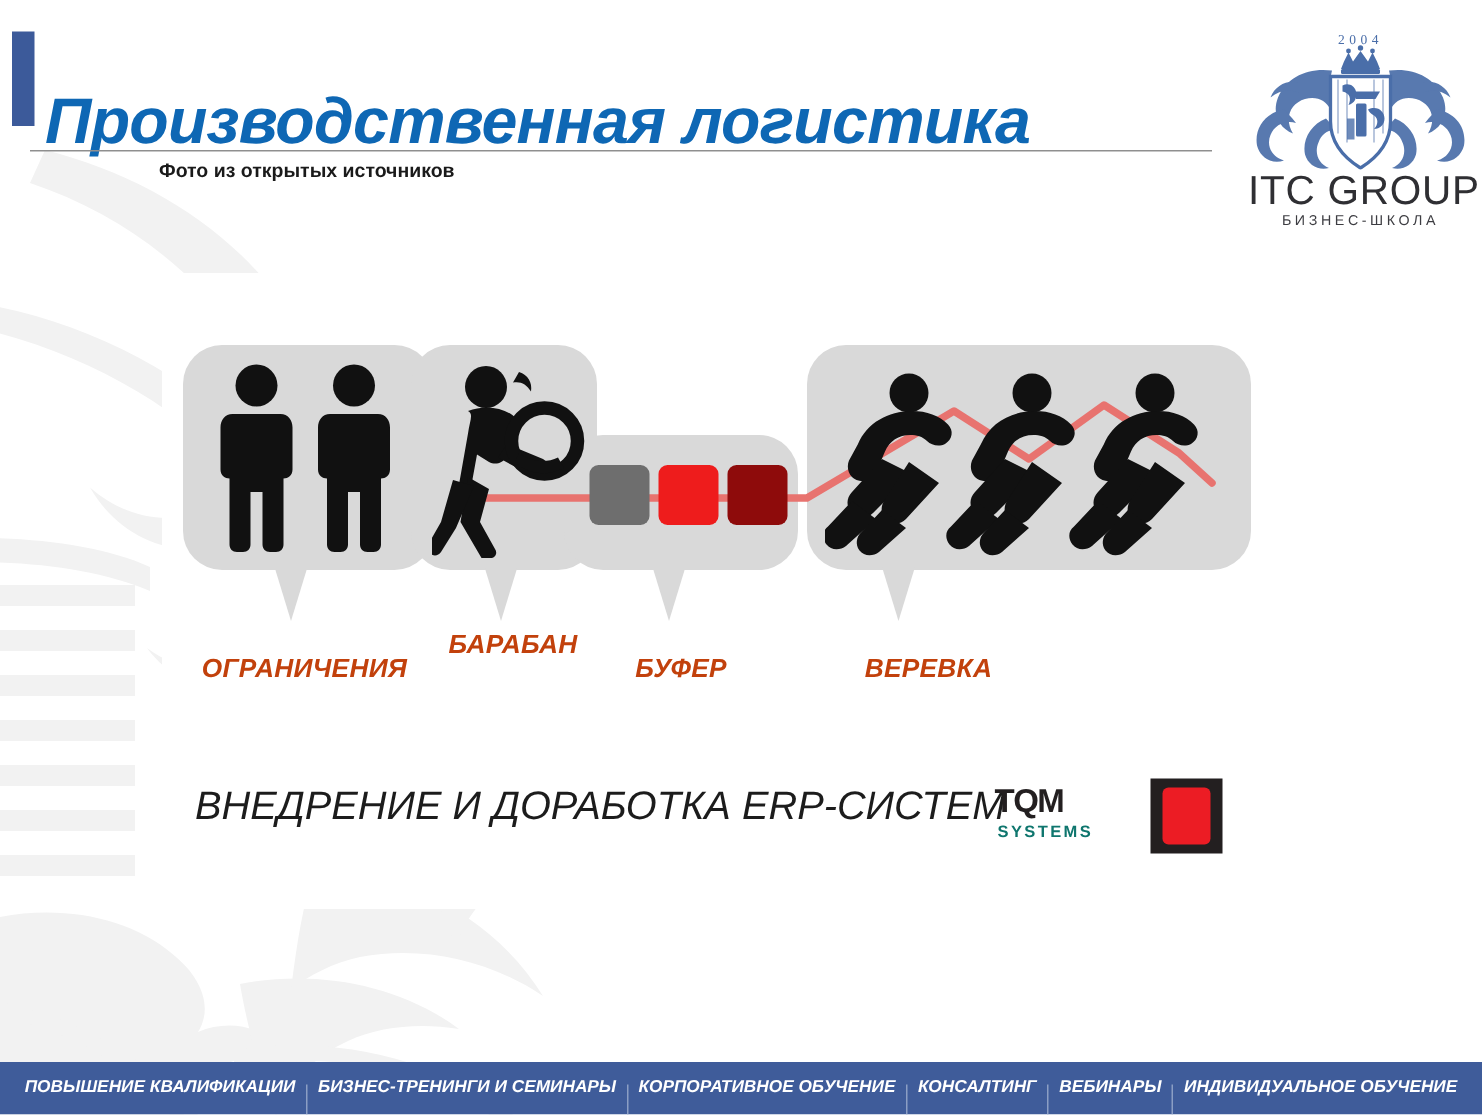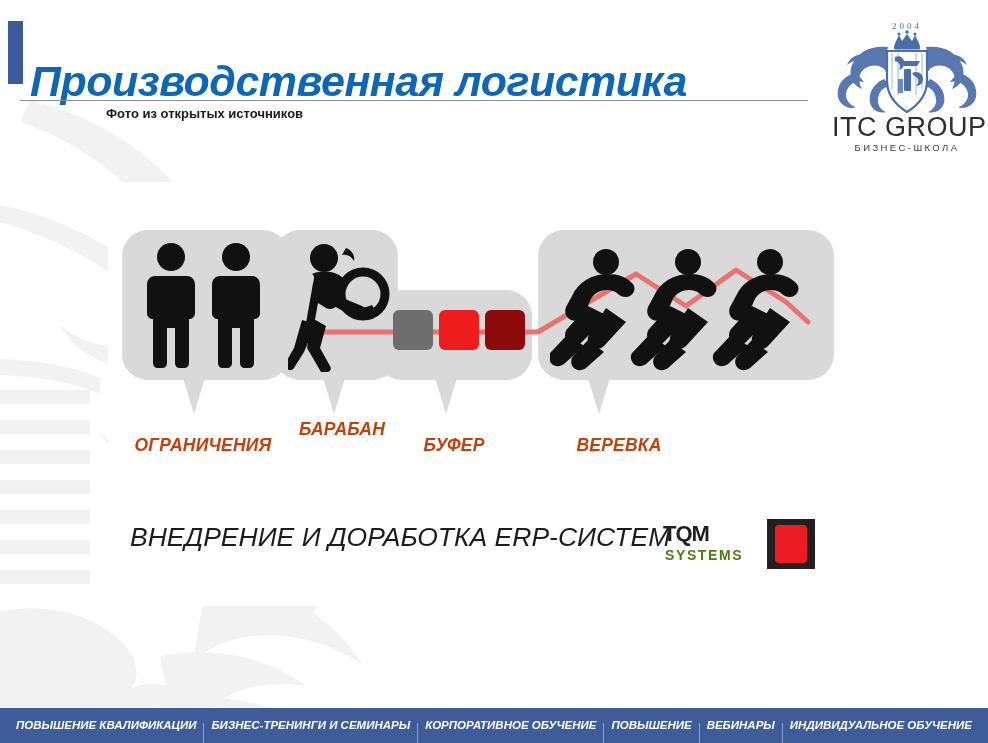--- a/index.html
+++ b/index.html
@@ -174,23 +174,23 @@
     left: 0; top: 0;
     font-size: 22px;
     font-weight: bold;
     color: #231f20;
     letter-spacing: -1px;
     line-height: 32px;
   }
   #tqm-sub {
     position: absolute;
     left: 2px; top: 30px;
-    font-size: 14px;
-    font-weight: bold;
-    color: #4d7c0f;
+    font-size: 11px;
+    font-weight: bold;
+    color: #0f766e;
     letter-spacing: 1.6px;
     line-height: 15px;
   }
   #tqm-mark {
     position: absolute;
     left: 104px; top: 1px;
     width: 48px; height: 50px;
     background: #231f20;
   }
   #tqm-mark-inner {
@@ -398,18 +398,18 @@
   </div>
 </div>
 
 <div id="footer-bar">
   <div class="footer-item">ПОВЫШЕНИЕ КВАЛИФИКАЦИИ</div>
   <div class="footer-sep"></div>
   <div class="footer-item">БИЗНЕС-ТРЕНИНГИ И СЕМИНАРЫ</div>
   <div class="footer-sep"></div>
   <div class="footer-item">КОРПОРАТИВНОЕ ОБУЧЕНИЕ</div>
   <div class="footer-sep"></div>
-  <div class="footer-item">ПОВЫШЕНИЕ</div>
+  <div class="footer-item">КОНСАЛТИНГ</div>
   <div class="footer-sep"></div>
   <div class="footer-item">ВЕБИНАРЫ</div>
   <div class="footer-sep"></div>
   <div class="footer-item">ИНДИВИДУАЛЬНОЕ ОБУЧЕНИЕ</div>
 </div>
 
 </body></html>

